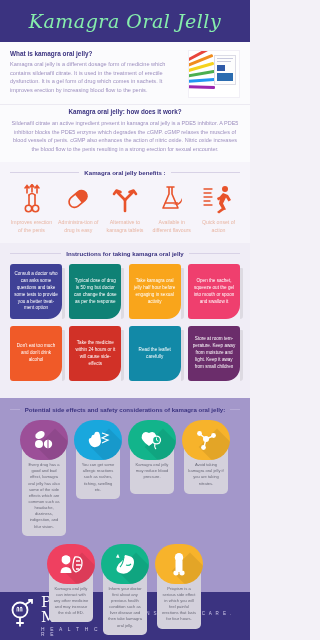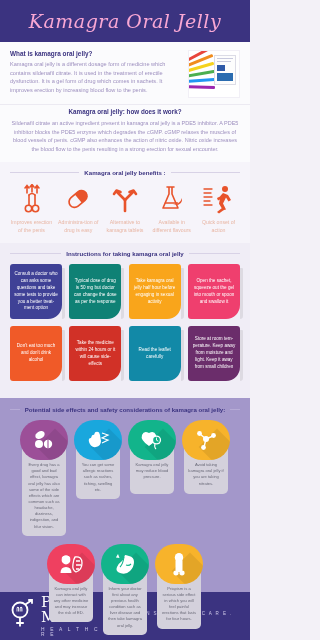--- a/index.html
+++ b/index.html
@@ -13,21 +13,21 @@
   }
 
   
   .header {
     background:#3b3380;
     height:42px;
     display:flex; align-items:center; justify-content:center;
     position:relative;
   }
   .header-title {
-    color:#f9a8d4;
+    color:#86efac;
     font-family:"DejaVu Serif", serif;
     font-style:italic;
     font-size:19px;
     letter-spacing:0.5px;
     white-space:nowrap;
   }
 
   
   .intro-wrap {
     background:#fbfbfd;

